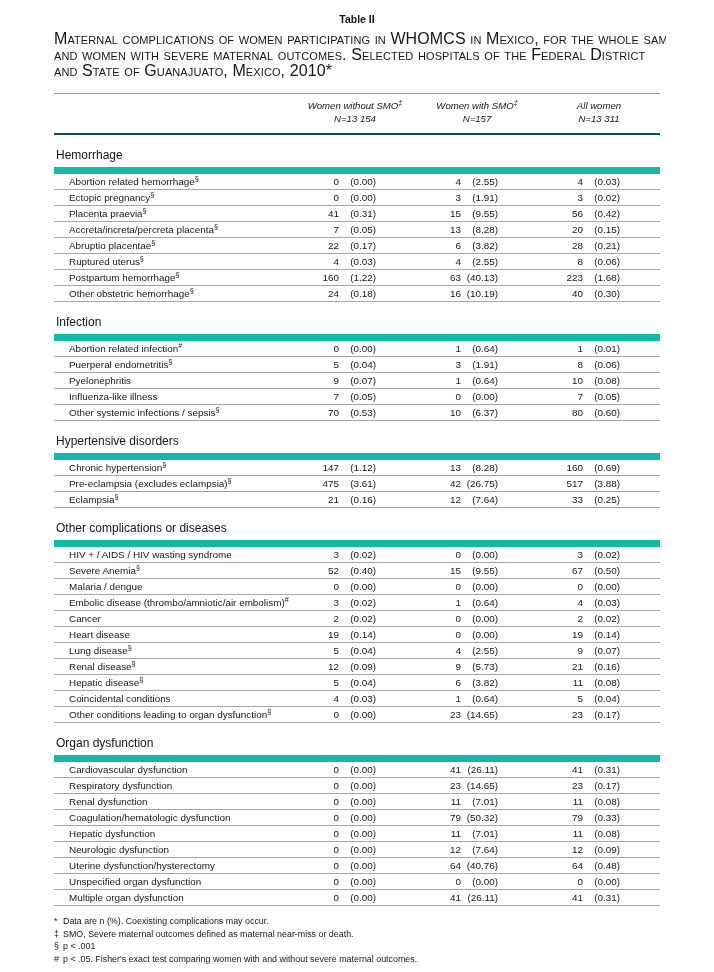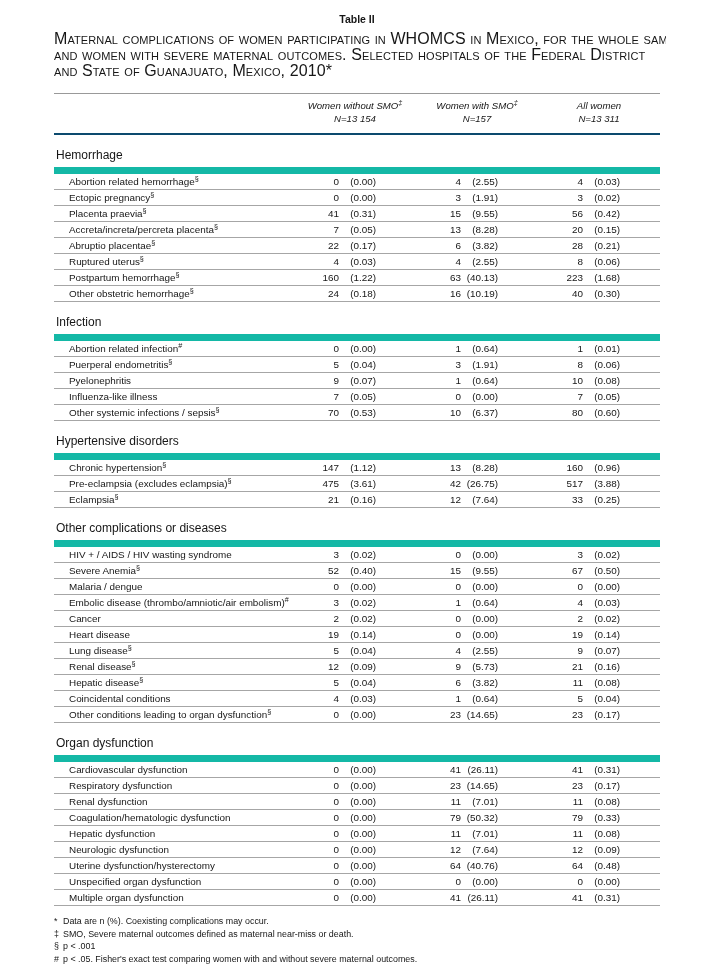--- a/index.html
+++ b/index.html
@@ -292,21 +292,21 @@
             <div class="vcol">
               <span class="num">147</span>
               <span class="pct">(1.12)</span>
             </div>
             <div class="vcol">
               <span class="num">13</span>
               <span class="pct">(8.28)</span>
             </div>
             <div class="vcol">
               <span class="num">160</span>
-              <span class="pct">(0.96)</span>
+              <span class="pct">(0.69)</span>
             </div>
           </div>
           <div class="row">
             <div class="rlabel">Pre-eclampsia (excludes eclampsia)<sup>§</sup></div>
             <div class="vcol">
               <span class="num">475</span>
               <span class="pct">(3.61)</span>
             </div>
             <div class="vcol">
               <span class="num">42</span>

